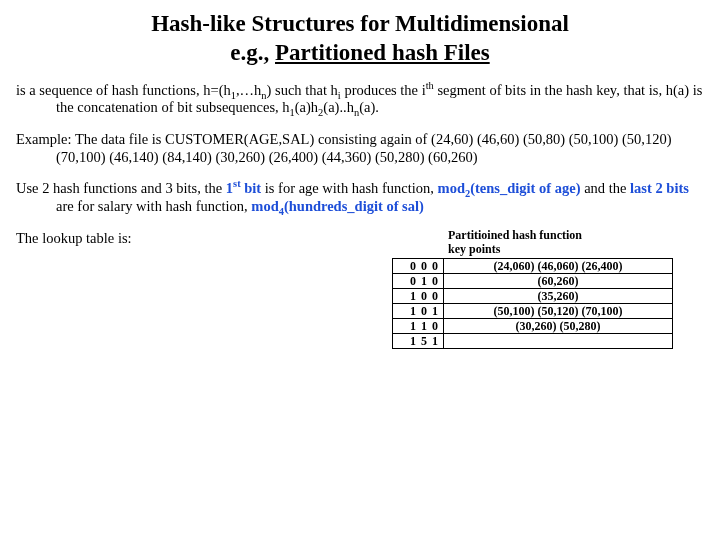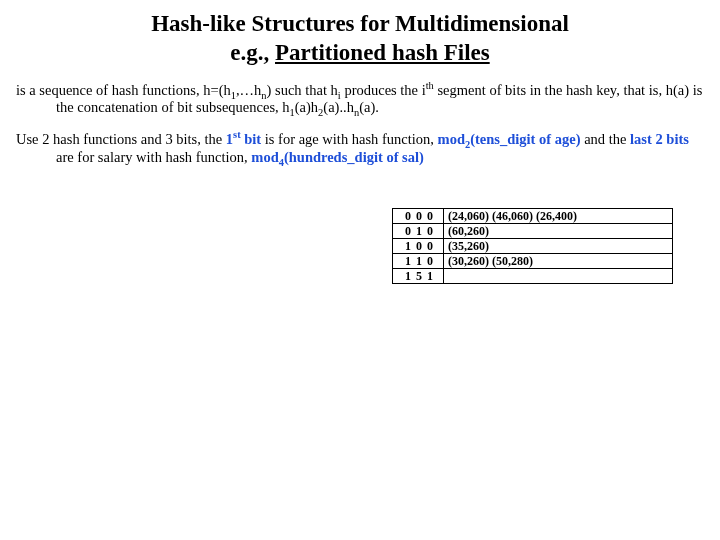--- a/index.html
+++ b/index.html
@@ -68,67 +68,77 @@
   table.lookup td {
     border: 1px solid #000;
     padding: 0 4px;
     height: 14px;
     line-height: 14px;
     vertical-align: middle;
     white-space: nowrap;
   }
   table.lookup td.key {
     width: 34px;
-    text-align: left;
+    text-align: right;
     letter-spacing: 1px;
     padding-left: 12px;
   }
   table.lookup td.points {
     width: 220px;
-    text-align: left;
+    text-align: center;
   }
 </style>
 </head>
 <body>
 
 <div class="slide">
 
   <div class="title">
     <span>Hash-like Structures for Multidimensional</span><br>
     <span>e.g., </span><span class="under">Partitioned hash Files</span>
   </div>
 
   <div class="para hang">
     <span>is a sequence of hash functions, h=(h</span><sub>1</sub><span>,…h</span><sub>n</sub><span>) such that h</span><sub>i</sub><span> produces the i</span><sup>th</sup><span> segment of bits in the hash key, that is, h(a) is the concatenation of bit subsequences, h</span><sub>1</sub><span>(a)h</span><sub>2</sub><span>(a)..h</span><sub>n</sub><span>(a).</span>
   </div>
 
+  <div class="para hang">Example: The data file is CUSTOMER(AGE,SAL) consisting again of (24,60) (46,60) (50,80) (50,100) (50,120) (70,100) (46,140) (84,140) (30,260) (26,400) (44,360) (50,280) (60,260)</div>
 
   <div class="para hang">
     <span>Use 2 hash functions and 3 bits, the </span><span class="red"><span>1</span><sup>st</sup><span> bit</span></span><span> is for age with hash function, </span><span class="red"><span>mod</span><sub>2</sub><span>(tens_digit of age)</span></span><span> and the </span><span class="red">last 2 bits</span><span> are for salary with hash function, </span><span class="red"><span>mod</span><sub>4</sub><span>(hundreds_digit of sal)</span></span>
   </div>
 
   <div class="para below">
+    <span>The lookup table is:</span>
 
+    <div class="legend">
+      <span>Partitioined  hash function</span><br>
+      <span>key   points</span>
+    </div>
 
     <div class="tablewrap">
       <table class="lookup">
         <tbody>
             <tr>
               <td class="key">0 0 0</td>
               <td class="points">(24,060)  (46,060)  (26,400)</td>
             </tr>
         <tr>
               <td class="key">0 1 0</td>
               <td class="points">(60,260)</td>
             </tr>
         <tr>
               <td class="key">1 0 0</td>
               <td class="points">(35,260)</td>
             </tr>
         <tr>
+              <td class="key">1 0 1</td>
+              <td class="points">(50,100) (50,120)  (70,100)</td>
+            </tr>
+        <tr>
               <td class="key">1 1 0</td>
               <td class="points">(30,260) (50,280)</td>
             </tr>
         <tr>
               <td class="key">1 5 1</td>
               <td class="points"></td>
             </tr>
       </tbody>
         </table>
     </div>

